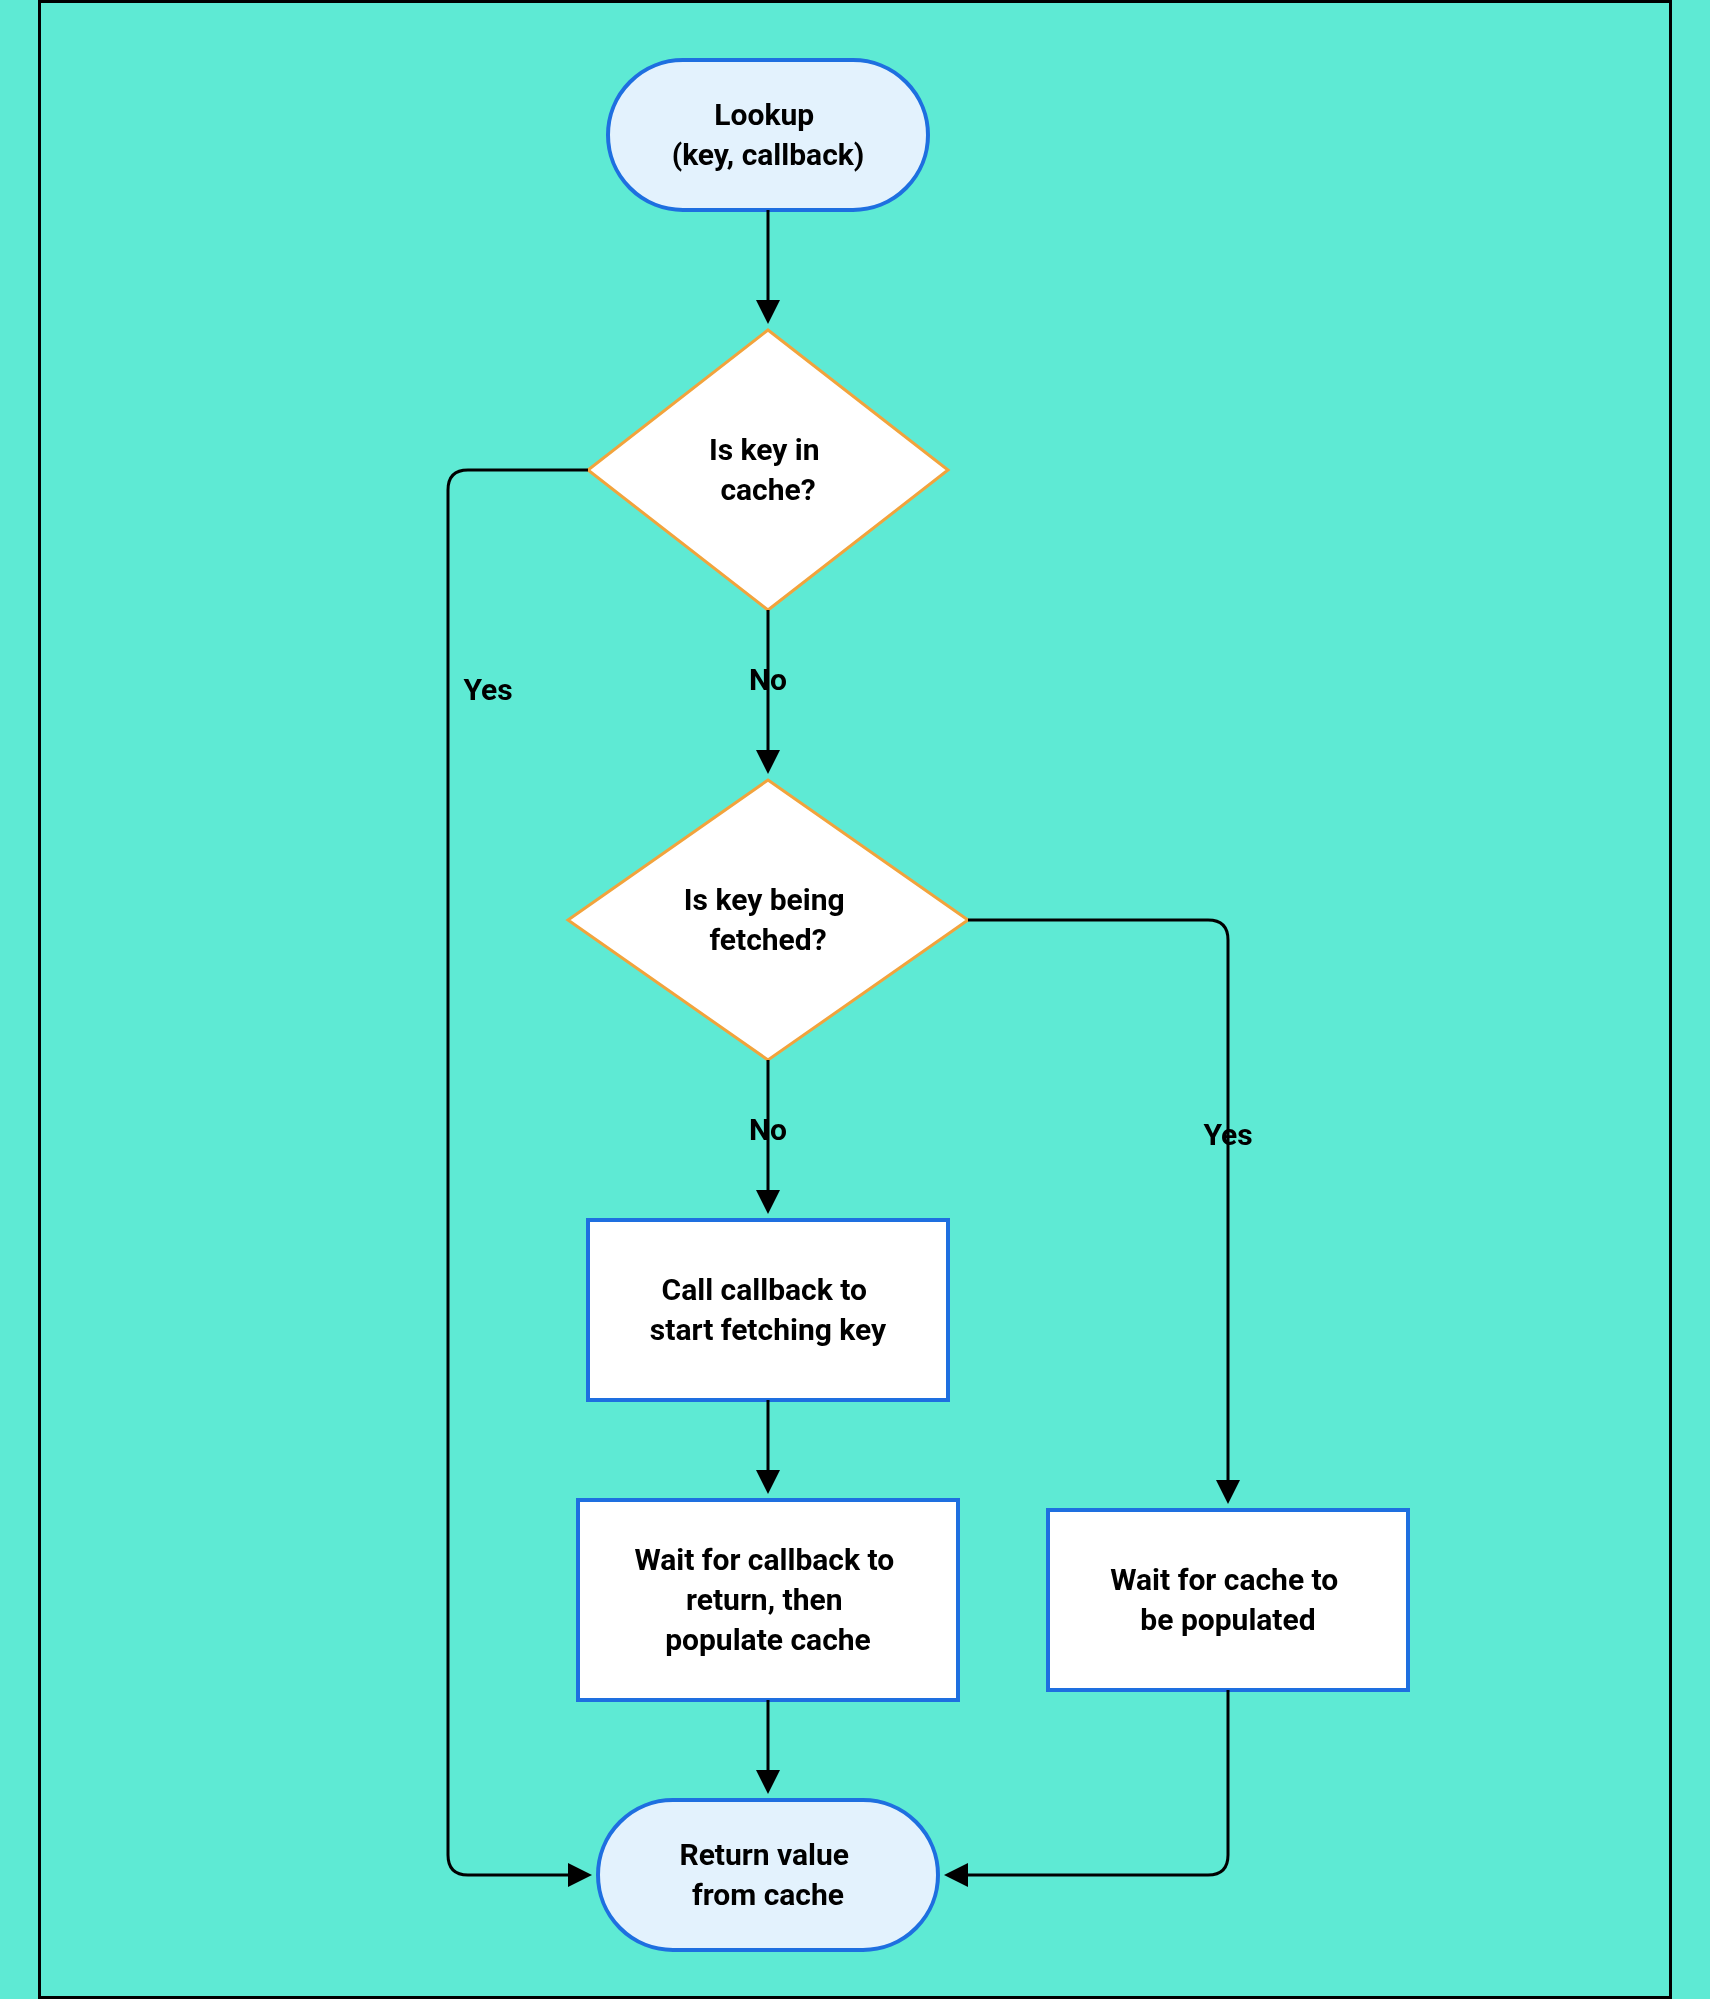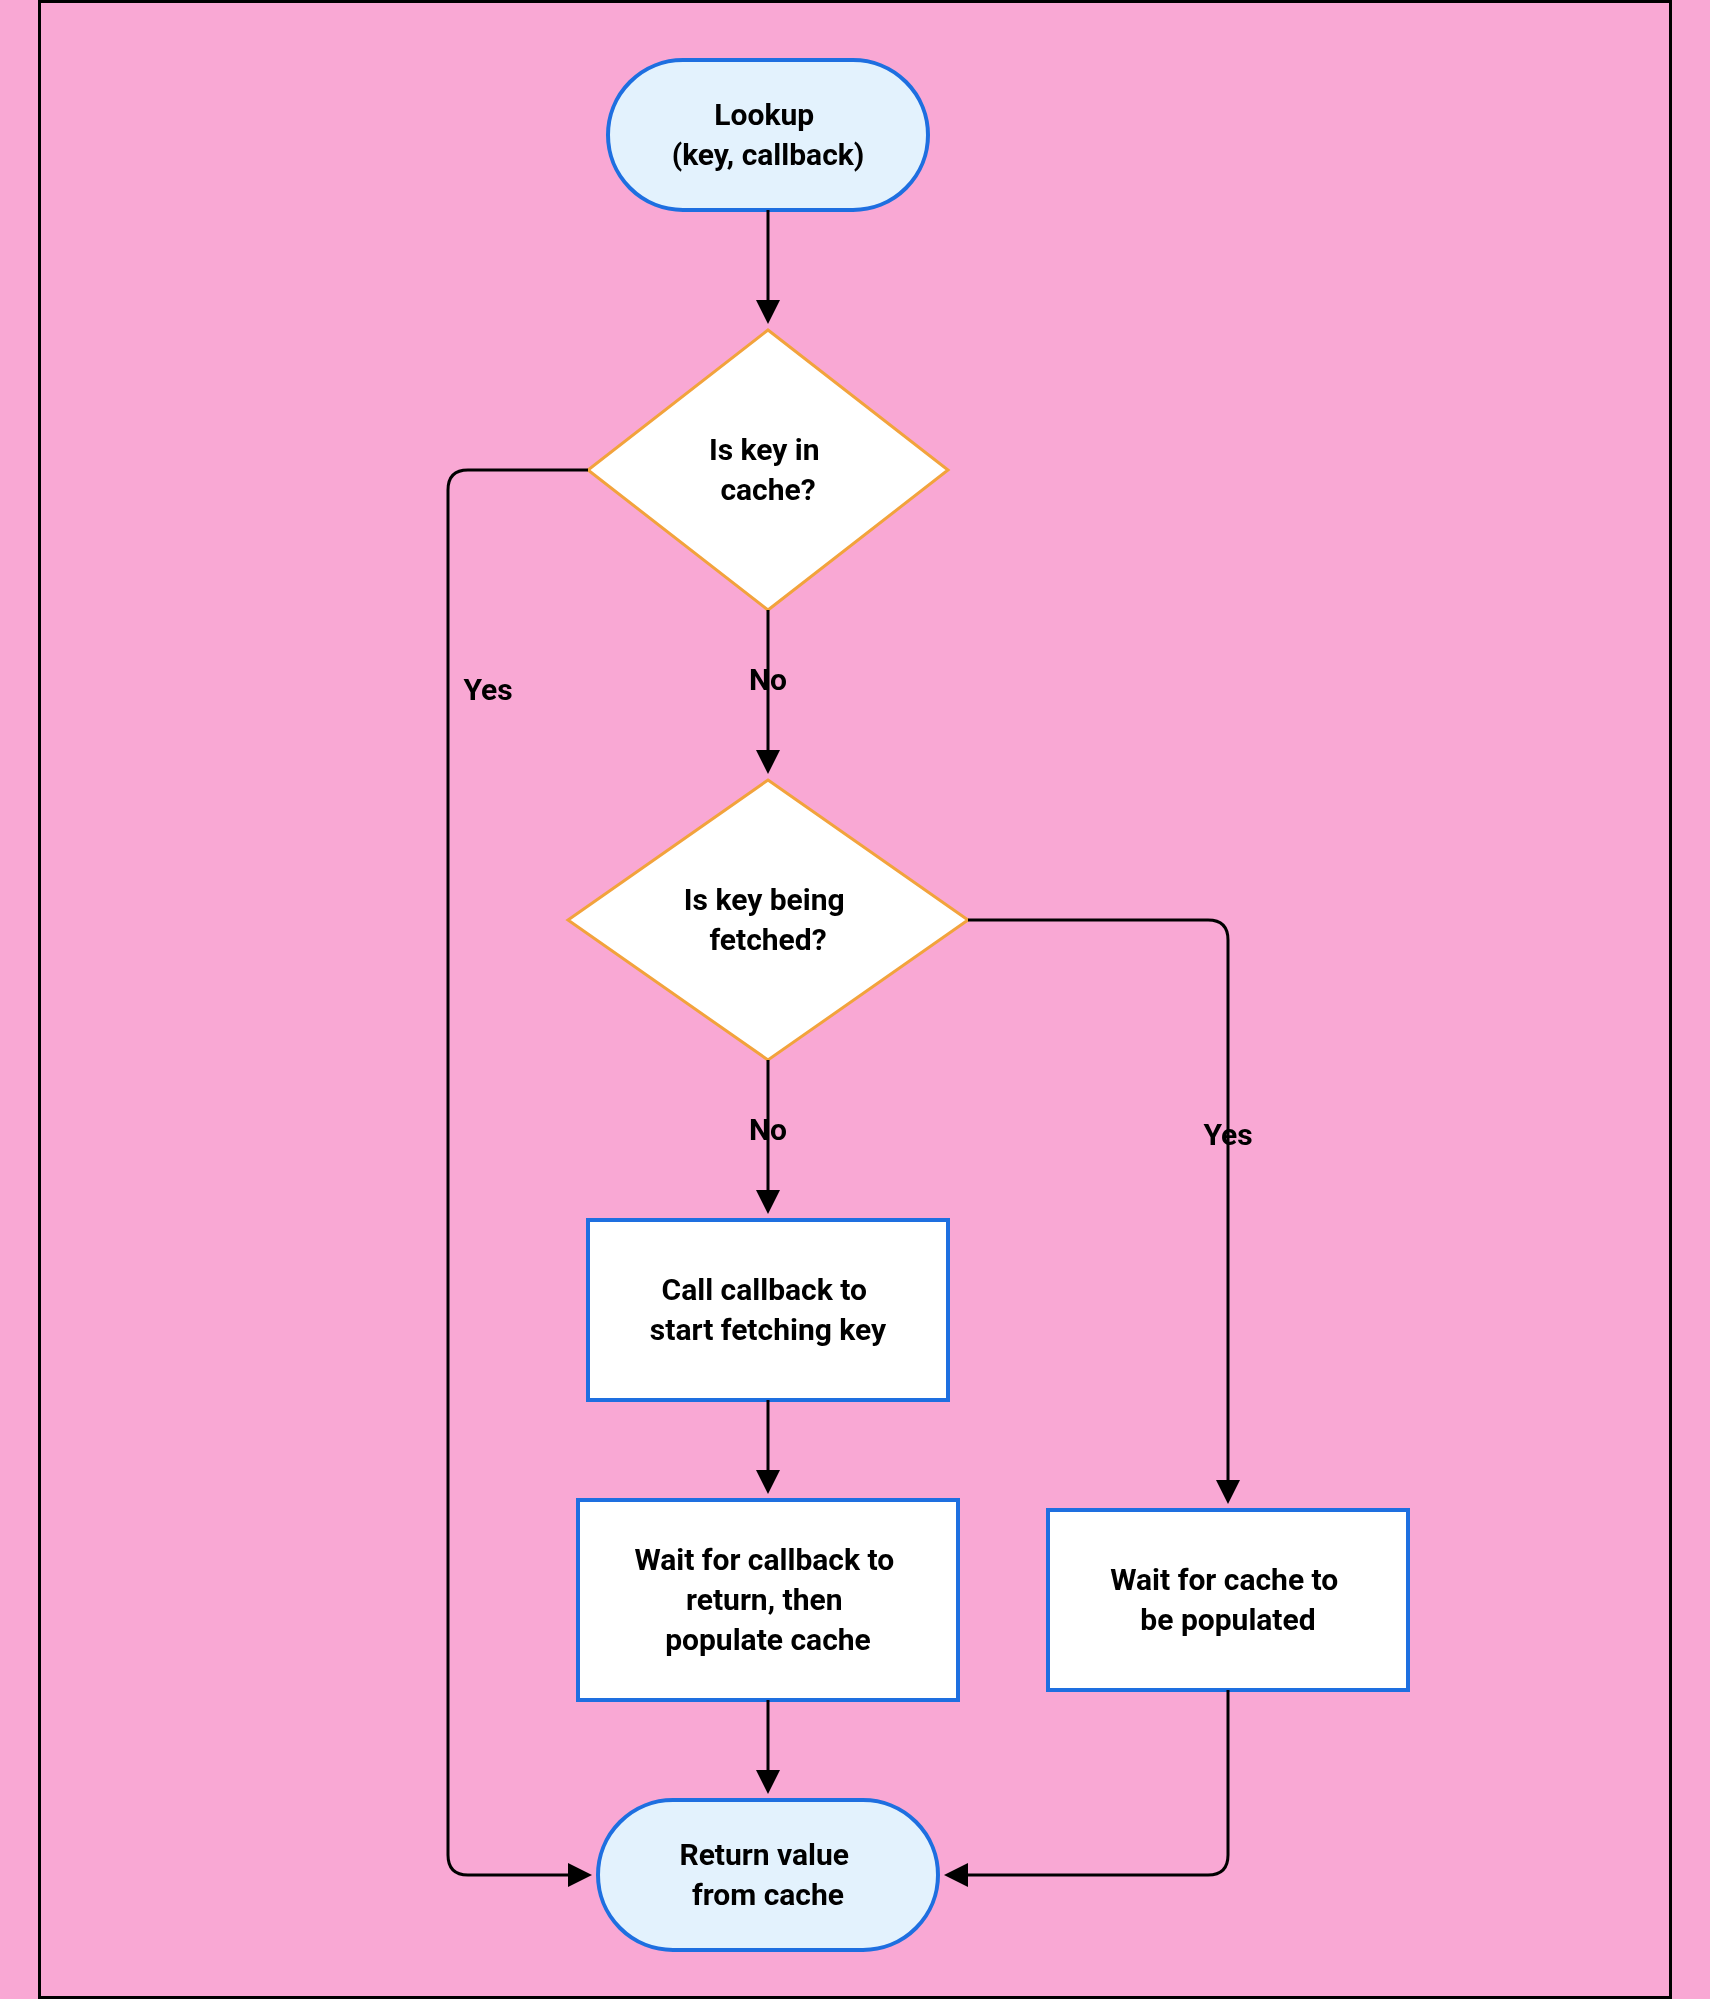--- a/index.html
+++ b/index.html
@@ -5,21 +5,21 @@
   html, body {
     margin: 0;
     padding: 0;
     background: #ffffff;
     font-family: -apple-system, BlinkMacSystemFont, "Segoe UI", Roboto, Helvetica, Arial, sans-serif;
   }
   .page {
     width: 1710px;
     height: 1999px;
     position: relative;
-    background: #f9a8d4;
+    background: #5eead4;
     box-sizing: border-box;
   }
   
   .outer-box {
     position: absolute;
     left: 38px;
     top: 0px;
     width: 1634px;
     height: 1999px;
     border: 3px solid #000;

